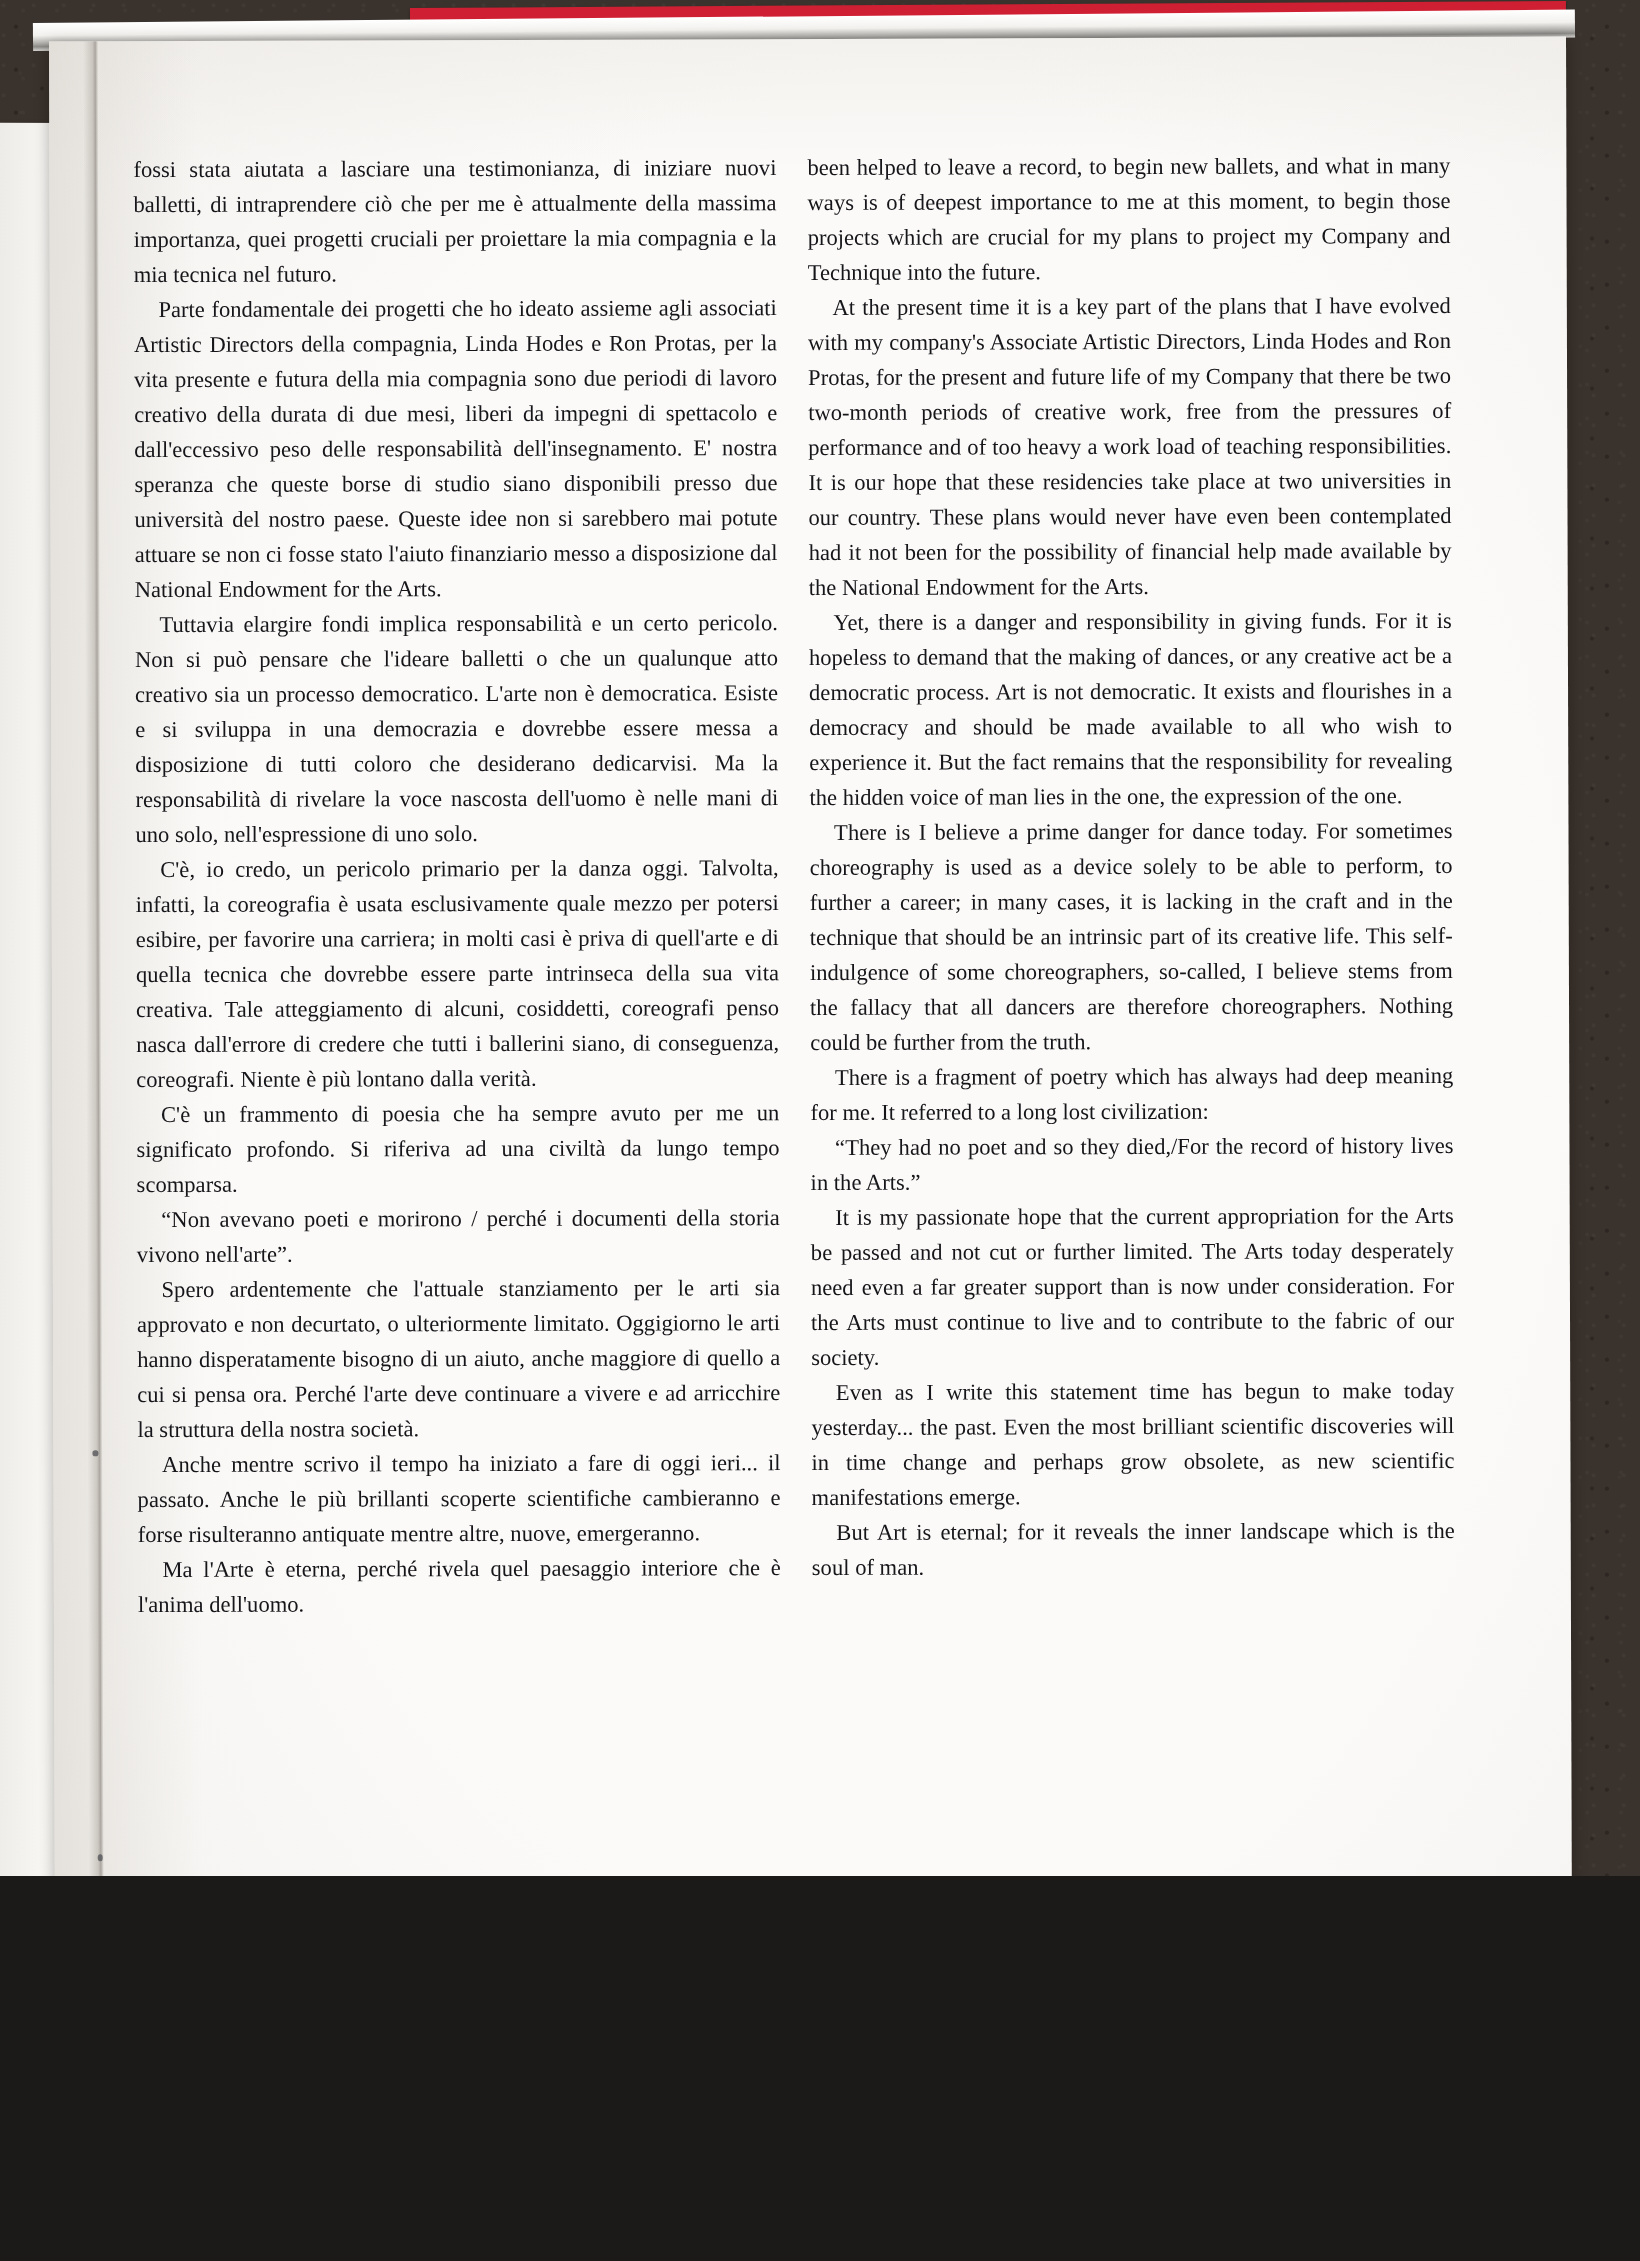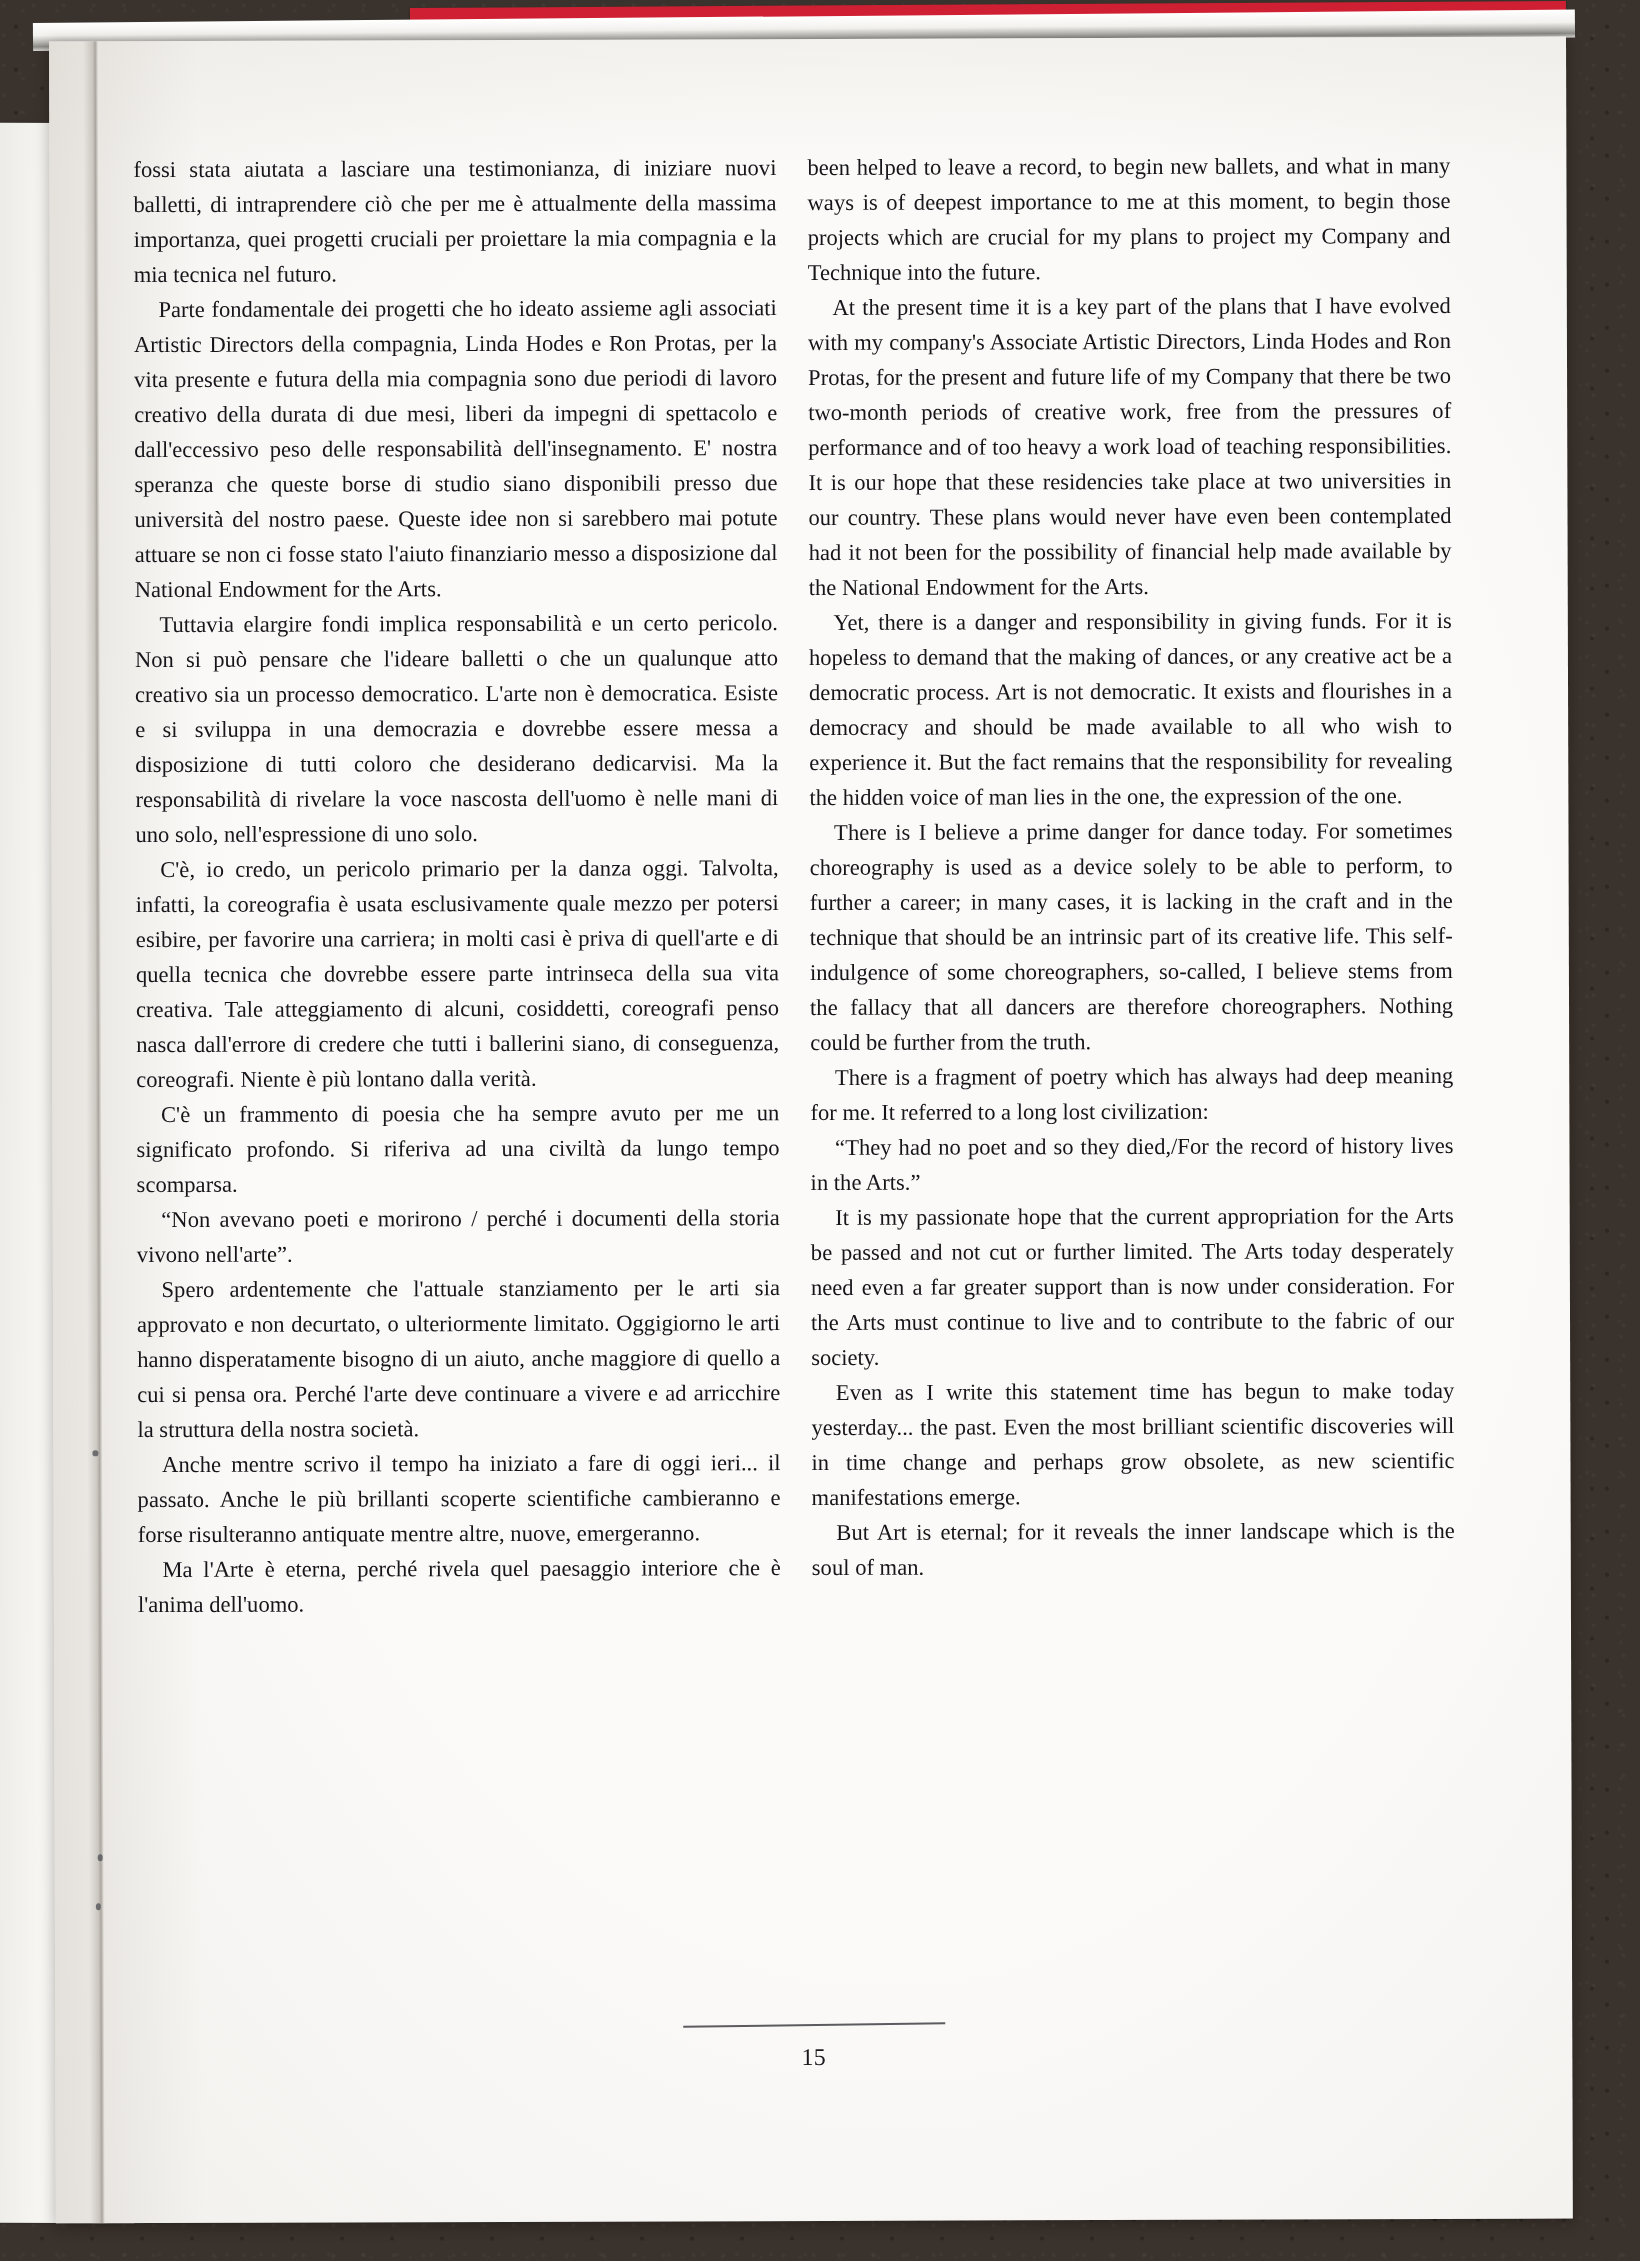--- a/index.html
+++ b/index.html
@@ -4,21 +4,21 @@
 <title>Scanned book page</title>
 <style>
   html, body {
     margin: 0;
     padding: 0;
     background: #1c1a18;
   }
   #scan {
     position: relative;
     width: 1640px;
-    height: 2261px;
+    height: 1876px;
     overflow: hidden;
     font-family: "Liberation Serif", "DejaVu Serif", serif;
     
     background: #3a322c;
   }
   
   #backdrop-texture {
     position: absolute;
     inset: 0;
     background-image:

